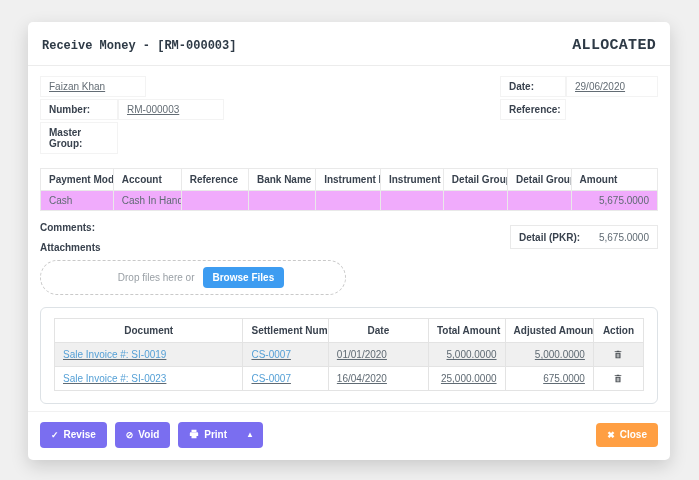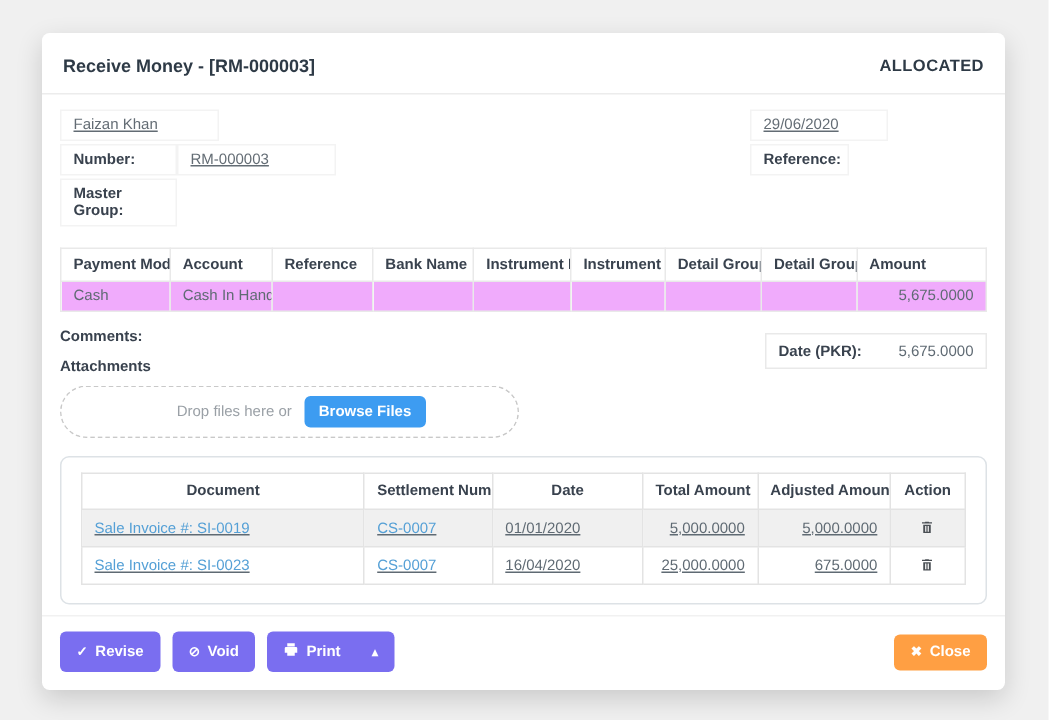--- a/index.html
+++ b/index.html
@@ -12,24 +12,24 @@
     overflow:hidden;
   }
   .card {
     position:absolute; left:28px; top:22px; width:642px; height:438px;
     background:#fff; border-radius:5px;
     box-shadow:0 6px 18px rgba(0,0,0,.16);
     display:flex; flex-direction:column; overflow:hidden;
   }
   .card-header {
     display:flex; justify-content:space-between; align-items:center;
-    padding:15px 14px 11px; border-bottom:1px solid #ececec; flex-shrink:0;
+    padding:15px 14px 11px; border-bottom:1px solid #ececec; flex-shrink:0;font-family:Liberation Mono, monospace;
   }
   .card-title { font-size:12px; font-weight:bold; color:#2e3a46; }
-  .status { font-size:11px; font-weight:bold; color:#2e3a46; letter-spacing:.3px; }
+  .status { font-size:15px; font-weight:bold; color:#2e3a46; letter-spacing:.3px; }
   .card-body { flex:1; padding:10px 12px 0; overflow:hidden; }
 
   
   .form-grid { display:flex; justify-content:space-between; }
   .field-row { display:flex; margin-bottom:2px; }
   .field-label {
     width:78px; padding:4px 8px; border:1px solid #f3f3f3;
     font-size:10px; font-weight:bold; color:#39424e;
   }
   .field-value {
@@ -130,20 +130,21 @@
           <div class="field-label">Number:</div>
           <div class="field-value">RM-000003</div>
         </div>
         <div class="field-row">
           <div class="field-label">Master Group:</div>
           <div class="field-value empty"></div>
         </div>
       </div>
       <div class="form-right">
         <div class="field-row">
+          <div class="field-label">Date:</div>
           <div class="field-value">29/06/2020</div>
         </div>
         <div class="field-row">
           <div class="field-label">Reference:</div>
           <div class="field-value empty"></div>
         </div>
       </div>
     </div>
 
     <table class="payment">
@@ -189,21 +190,21 @@
     <div class="mid">
       <div class="mid-left">
         <div class="comments-label">Comments:</div>
         <div class="attach-label">Attachments</div>
         <div class="dropzone">
           <span class="drop-text">Drop files here or</span>
           <button class="browse-btn">Browse Files</button>
         </div>
       </div>
       <div class="total-box">
-        <span class="total-label">Date (PKR):</span>
+        <span class="total-label">Detail (PKR):</span>
         <span class="total-value">5,675.0000</span>
       </div>
     </div>
 
     <div class="settlements">
       <div class="settle-body">
         <table class="settle">
           <colgroup>
             <col style="width:32%">
               <col style="width:14.5%">

